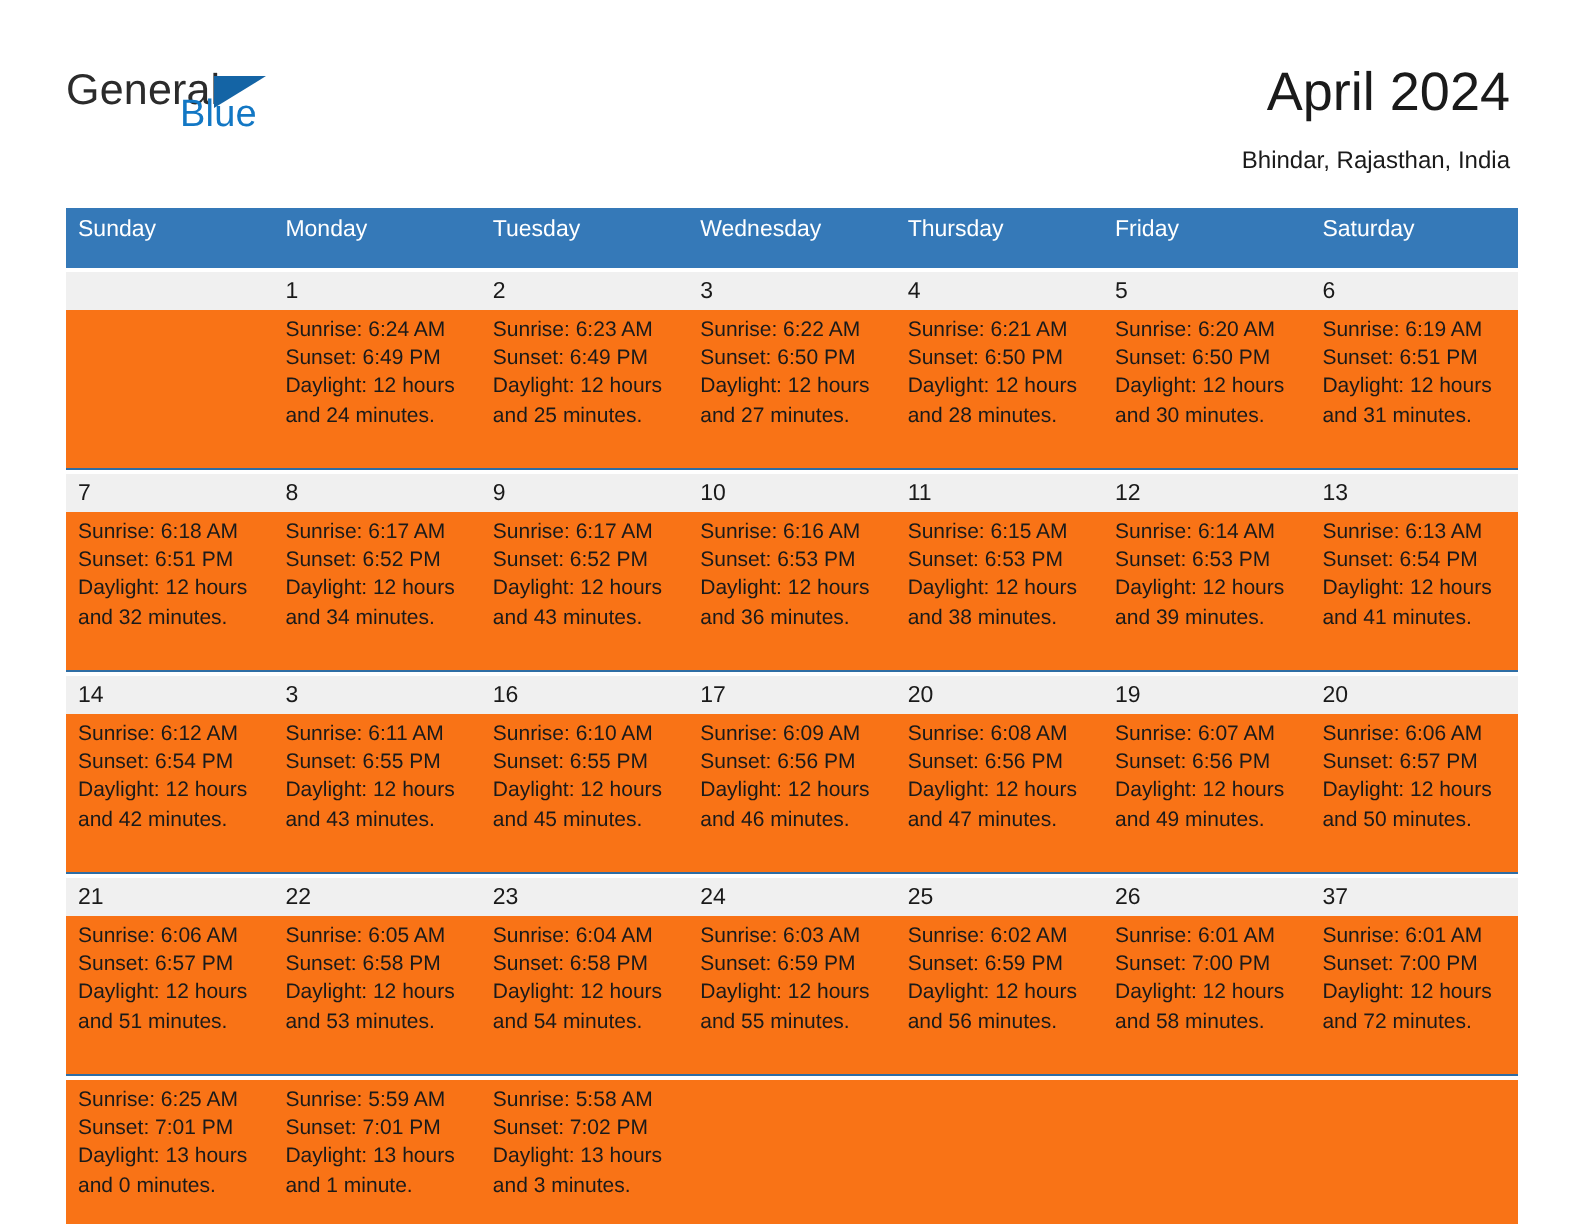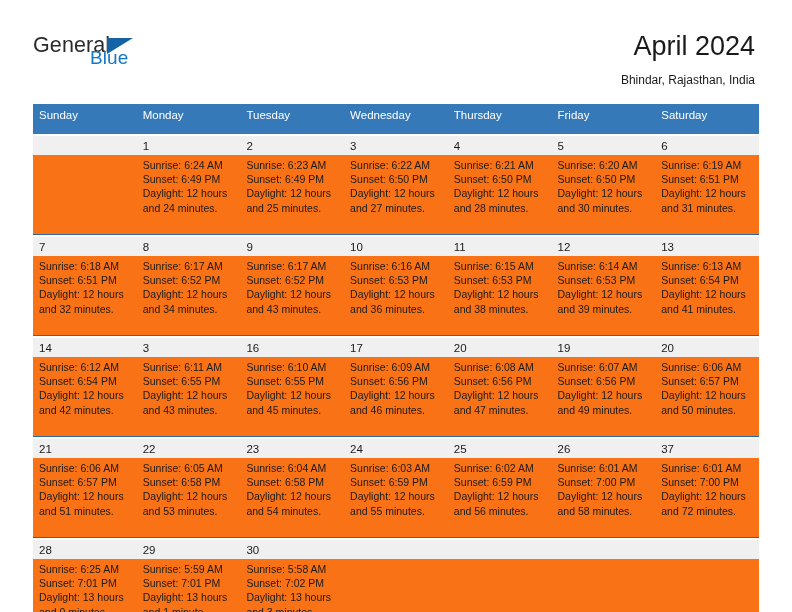--- a/index.html
+++ b/index.html
@@ -540,43 +540,20 @@
         </tr>
         <tr class="week-sep">
           <td></td>
           <td></td>
           <td></td>
           <td></td>
           <td></td>
           <td></td>
           <td></td>
         </tr>
-        <tr class="daynum-row">
-          <td>
-            <div class="daynum">28</div>
-          </td>
-          <td>
-            <div class="daynum">29</div>
-          </td>
-          <td>
-            <div class="daynum">30</div>
-          </td>
-          <td>
-            <div class="daynum"></div>
-          </td>
-          <td>
-            <div class="daynum"></div>
-          </td>
-          <td>
-            <div class="daynum"></div>
-          </td>
-          <td>
-            <div class="daynum"></div>
-          </td>
-        </tr>
         <tr class="detail-row">
           <td>
             <div class="detail">
               <div>Sunrise: 6:25 AM</div>
               <div>Sunset: 7:01 PM</div>
               <div>Daylight: 13 hours</div>
               <div>and 0 minutes.</div>
             </div>
           </td>
           <td>

